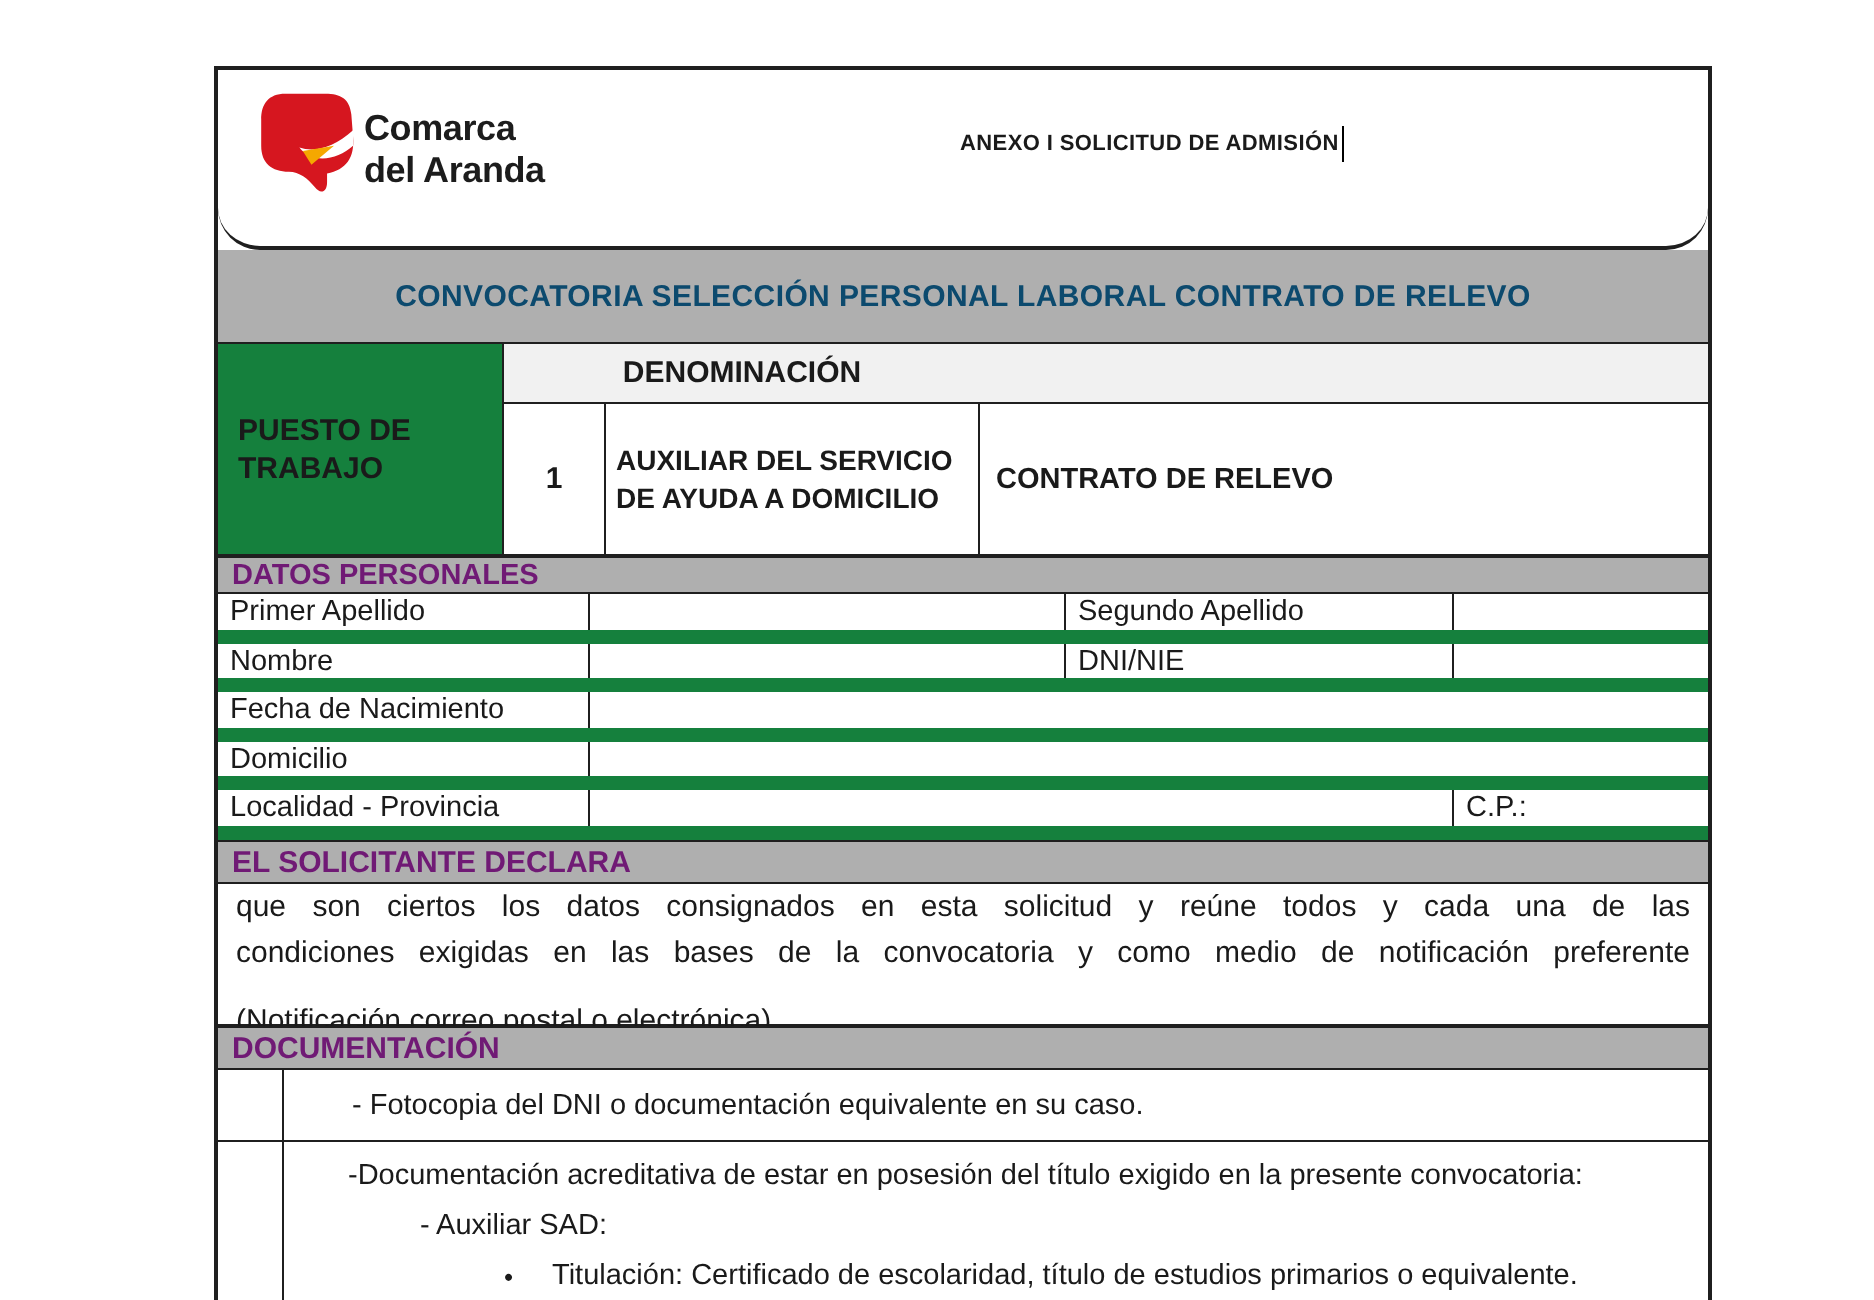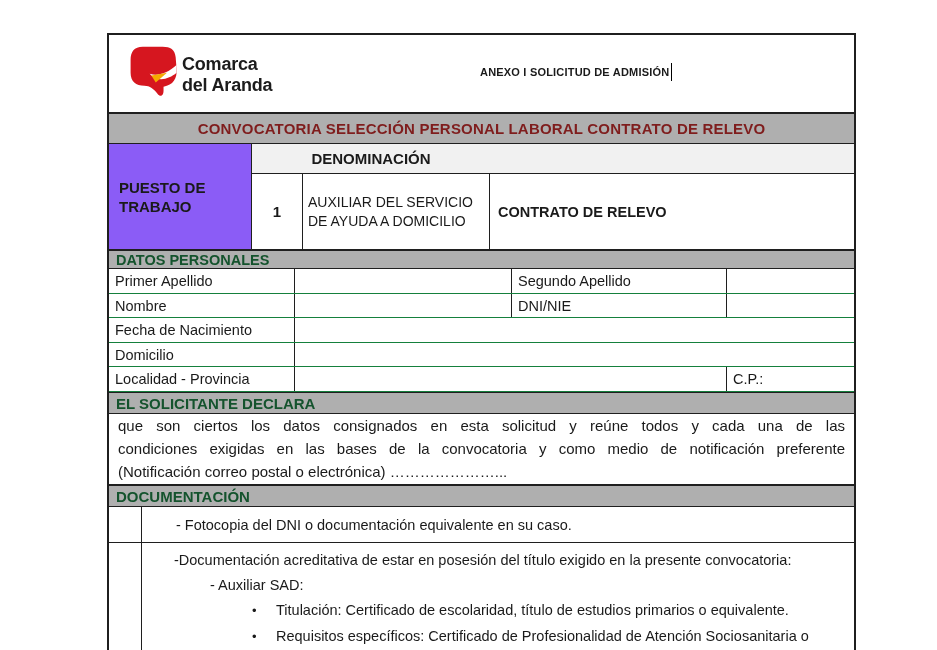--- a/index.html
+++ b/index.html
@@ -14,82 +14,82 @@
   }
   .doc {
     position: absolute;
     left: 107px; top: 33px;
     width: 749px; height: 680px;
     border: 2px solid #1f1f1f;
     background: #fff;
     display: flex; flex-direction: column;
   }
   
-  .hdr { position: relative; height: 79px; border-bottom: 2px solid #1f1f1f; }
+  .hdr { position: relative; height: 90px; border-bottom: 2px solid #1f1f1f; border-radius: 21px; }
   .logo-wrap { position: absolute; left: 19px; top: 9px; width: 230px; height: 58px; display:flex; }
   .logo-mark { width: 52px; height: 56px; position: relative; flex: 0 0 auto; }
   .logo-text { margin-left: 2px; margin-top: 10px; font-weight: bold; font-size: 18px; line-height: 21px; color:#1c1c1c; letter-spacing: -0.2px; }
   .doc-title {
     position: absolute; left: 371px; top: 28px;
     font-weight: bold; font-size: 11px; letter-spacing: 0.2px;
     white-space: nowrap; display: flex; align-items: center;
   }
   .caret { display:inline-block; width:1px; height:18px; background:#000; margin-left:2px; }
   
   .banner {
-    height: 30px; background: #afafaf;
+    height: 47px; background: #afafaf;
     border-bottom: 1px solid #1f1f1f;
     display: flex; align-items: center; justify-content: center;
-    font-weight: bold; font-size: 15px; letter-spacing: 0.2px; color:#7f1d1d;
+    font-weight: bold; font-size: 15px; letter-spacing: 0.2px; color:#0c4a6e;
   }
   .secbar {
     background: #afafaf; border-top: 1px solid #1f1f1f; border-bottom: 1px solid #1f1f1f;
     display: flex; align-items: center;
-    font-weight: bold; color:#14532d; padding-left: 7px;
+    font-weight: bold; color:#701a75; padding-left: 7px;
   }
   
   .puesto { height: 106px; display: flex; border-bottom: 1px solid #1f1f1f; }
   .puesto-left {
-    width: 143px; flex: 0 0 auto; background: #8b5cf6;
+    width: 143px; flex: 0 0 auto; background: #15803d;
     border-right: 1px solid #1f1f1f;
     display: flex; align-items: center; padding-left: 10px;
     font-weight: bold; font-size: 15px; line-height: 19px;
   }
   .puesto-right { flex: 1; display: flex; flex-direction: column; }
   .denom-row {
     height: 30px; flex: 0 0 auto; background: #f1f1f1;
     border-bottom: 1px solid #1f1f1f;
     display: flex; align-items: center;
   }
   .denom-row span { display:block; width: 238px; text-align: center; font-weight: bold; font-size: 15px; }
   .denom-cells { flex: 1; display: flex; }
   .cell-num {
     width: 51px; flex: 0 0 auto; border-right: 1px solid #1f1f1f;
     display:flex; align-items:center; justify-content:center;
     font-weight:bold; font-size: 15px;
   }
   .cell-aux {
     width: 187px; flex: 0 0 auto; border-right: 1px solid #1f1f1f;
     display:flex; align-items:center; padding: 0 5px;
-    font-weight:normal; font-size: 14px; line-height: 19px;
+    font-weight:bold; font-size: 14px; line-height: 19px;
   }
   .cell-contrato { flex: 1; display:flex; align-items:center; padding-left: 8px; font-weight:bold; font-size: 14.5px; }
   
-  .frow { display: flex; border-bottom: 1px solid #15803d; font-size: 14.5px; justify-content: flex-end; }
+  .frow { display: flex; border-bottom: 7px solid #15803d; font-size: 14.5px; justify-content: flex-end; }
   .frow:last-of-type { border-bottom: none; }
   .fcell { display: flex; align-items: center; padding-left: 6px; }
   .lbl1 { width: 186px; flex: 0 0 auto; border-right: 1px solid #1f1f1f; }
   .inp1 { flex: 1; }
   .lbl2 { width: 194px; flex: 0 0 auto; border-left: 1px solid #1f1f1f; }
-  .inp2 { width: 128px; flex: 0 0 auto; border-left: 1px solid #1f1f1f; margin-left: 21px; }
+  .inp2 { width: 128px; flex: 0 0 auto; border-left: 1px solid #1f1f1f; }
   .inp-rest { flex: 1; }
   
   .declara-text { height: 71px; border-bottom: 1px solid #1f1f1f; padding: 0 9px 0 9px; font-size: 15px; line-height: 23px; }
   .jline { text-align: justify; text-align-last: justify; }
-  .nline { text-align: left; }
+  .nline { text-align: left; margin-top: 11px; }
   
   .docrow { display: flex; border-bottom: 1px solid #1f1f1f; font-size: 14.5px; gap: 28px; }
   .chkcell { width: 33px; flex: 0 0 auto; border-right: 1px solid #1f1f1f; }
   .docrow1 { height: 36px; }
   .docrow1 .doctext { display:flex; align-items:center; padding-left: 6px; }
   .docrow2 { height: 124px; border-bottom: none; }
   .doc2content { flex: 1; padding-top: 4px; }
   .d2l1 { height: 26px; display:flex; align-items:center; padding-left: 4px; }
   .d2l2 { height: 24px; display:flex; align-items:center; padding-left: 40px; }
   .d2b  { height: 26px; display:flex; align-items:center; padding-left: 82px; }

